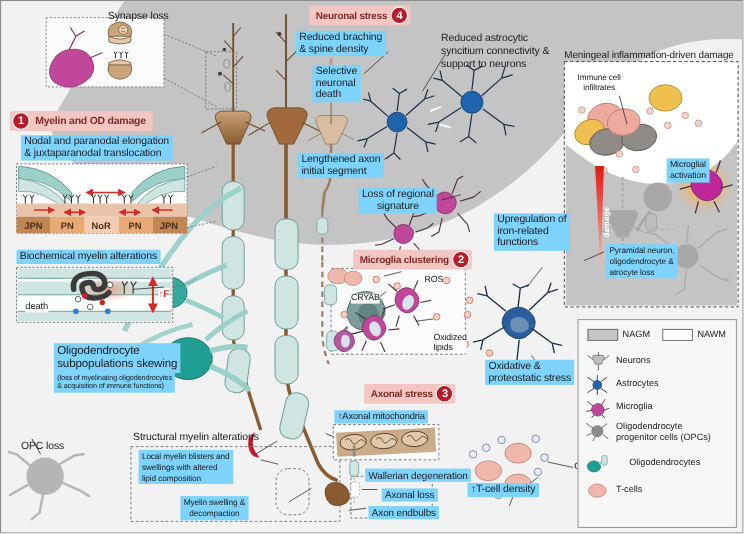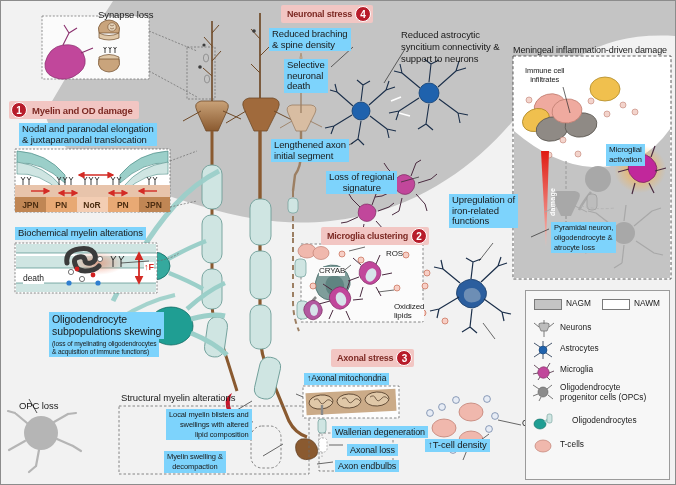--- a/index.html
+++ b/index.html
@@ -551,34 +551,36 @@
   <div class="lbl box" style="left:48px;top:311px;font-size:10.5px;white-space:pre-line;line-height:1.18;">Oligodendrocyte
 subpopulations skewing</div>
 
   <div class="lbl box" style="left:48px;top:338px;font-size:6.6px;white-space:pre-line;line-height:1.25;">(loss of myelinating oligodendrocytes
 &amp; acquisition of immune functions)</div>
 
   <div class="lbl plain" style="left:18px;top:400px;font-size:9.5px;">OPC loss</div>
 
   <div class="lbl plain" style="left:120px;top:392px;font-size:9.5px;">Structural myelin alterations</div>
 
-  <div class="lbl box" style="left:125px;top:408px;font-size:7.5px;white-space:pre-line;text-align:right;line-height:1.3;margin-left:40px;">Local myelin blisters and
+  <div class="lbl box" style="left:125px;top:408px;font-size:7.5px;white-space:pre-line;text-align:left;line-height:1.3;">Local myelin blisters and
 swellings with altered
 lipid composition</div>
 
   <div class="lbl box" style="left:163px;top:450px;font-size:7.5px;white-space:pre-line;text-align:center;line-height:1.3;">Myelin swelling &amp;
 decompaction</div>
 
   <div class="lbl plain" style="left:385px;top:249px;font-size:8px;background:#fbfbfb;">ROS</div>
 
   <div class="lbl plain" style="left:318px;top:266px;font-size:8px;background:#fbfbfb;">CRYAB</div>
 
   <div class="lbl plain" style="left:378px;top:301px;font-size:8px;white-space:pre-line;background:#fbfbfb;line-height:1.18;margin-left:15px;">Oxidized
 lipids</div>
 
+  <div class="lbl box" style="left:440px;top:326px;font-size:9.5px;white-space:pre-line;">Oxidative &amp;
+proteostatic stress</div>
 
   <div class="lbl box" style="left:303px;top:372px;font-size:8.5px;">↑Axonal mitochondria</div>
 
   <div class="lbl box" style="left:331px;top:425px;font-size:9px;">Wallerian degeneration</div>
 
   <div class="lbl box" style="left:346px;top:443px;font-size:9px;">Axonal loss</div>
 
   <div class="lbl box" style="left:334px;top:459px;font-size:9px;">Axon endbulbs</div>
 
   <div class="lbl plain" style="left:521px;top:418px;font-size:8.5px;">Cytokines</div>

